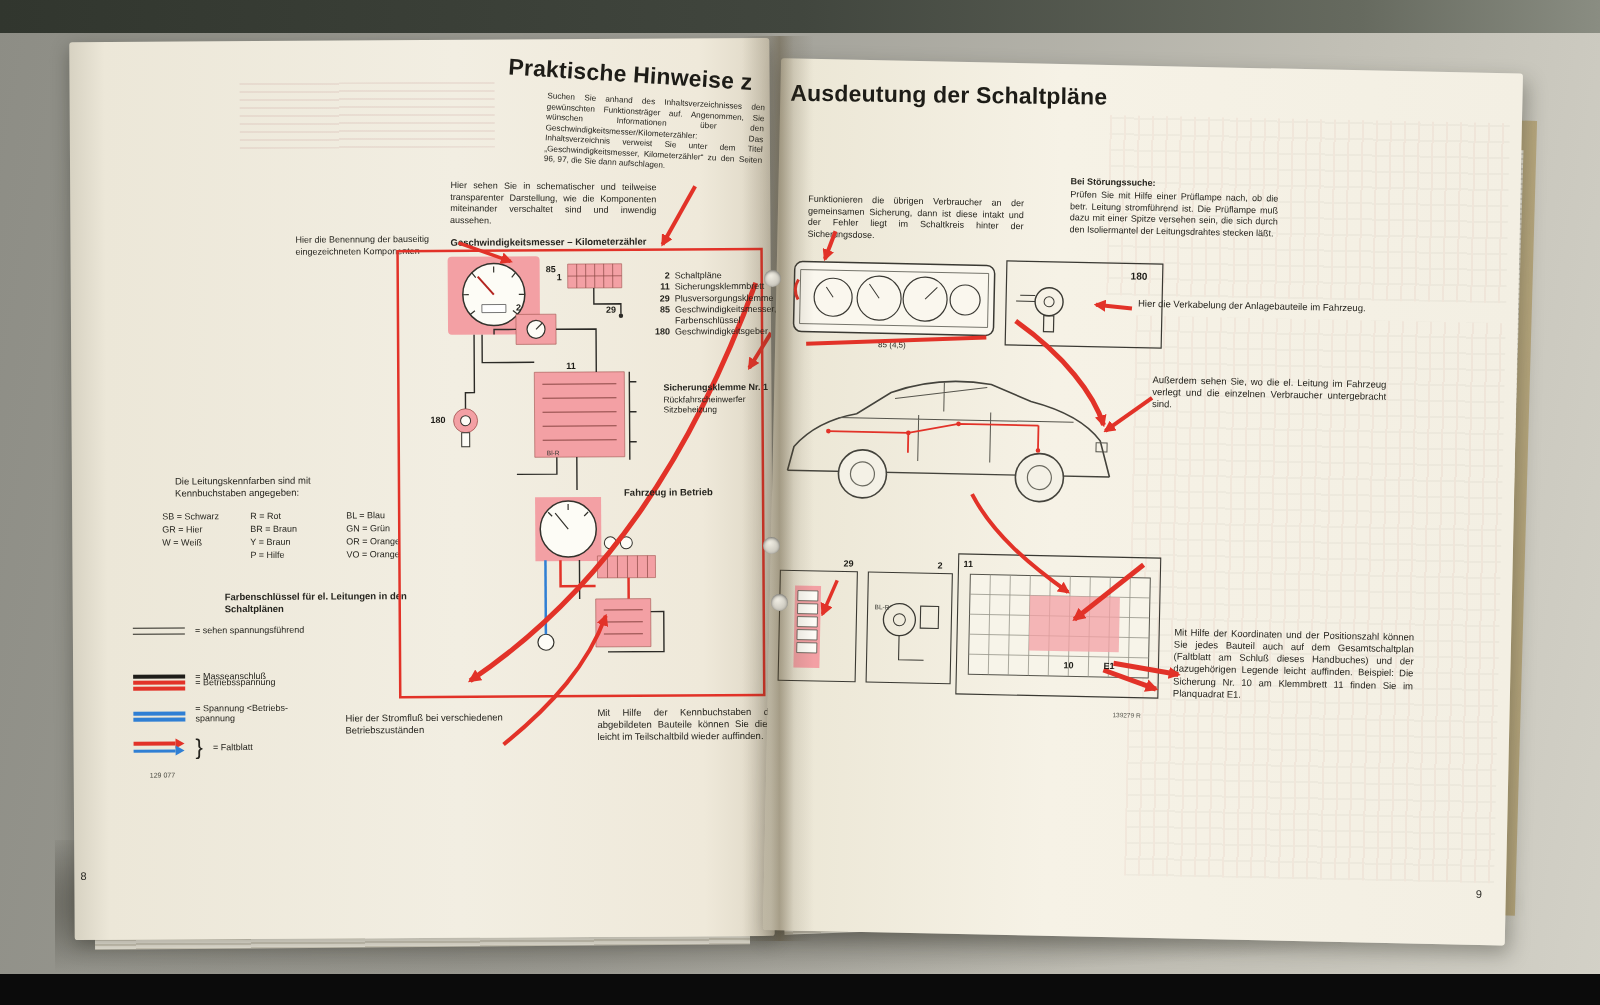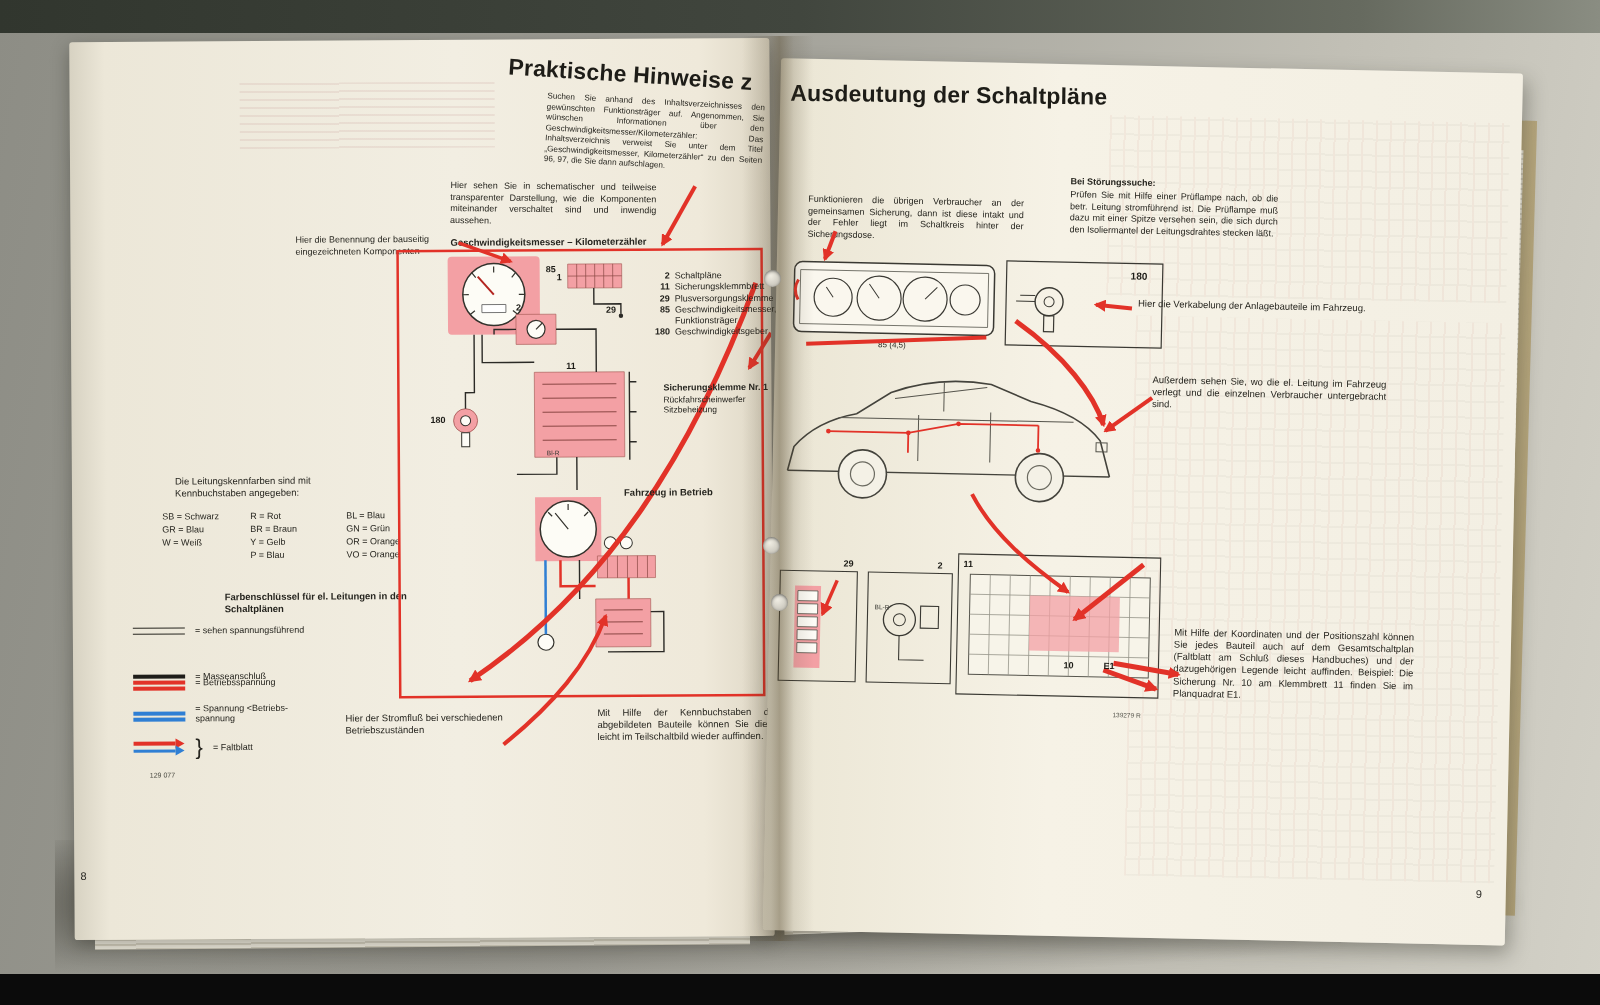--- a/index.html
+++ b/index.html
@@ -168,21 +168,21 @@
       <div class="lrow">
           <span class="lnum">29</span>
           <span>Plusversorgungsklemme</span>
         </div>
       <div class="lrow">
           <span class="lnum">85</span>
           <span>Geschwindigkeitsmesser,</span>
         </div>
       <div class="lrow">
           <span class="lnum"></span>
-          <span>Funktionsträger</span>
+          <span>Farbenschlüssel</span>
         </div>
       <div class="lrow">
           <span class="lnum">180</span>
           <span>Geschwindigkeitsgeber</span>
         </div>
     </div>
 
     <div style="position:absolute;left:592px;top:344px;width:115px;z-index:2;">
       <div class="b" style="font-size:9px;color:#24231e;">Sicherungsklemme Nr. 1</div>
       <div class="pre" style="font-size:8.5px;color:#24231e;margin-top:2px;">Rückfahrscheinwerfer
@@ -190,28 +190,28 @@
     </div>
 
     <div class="t b" style="left:513px;top:448px;font-size:9.5px;z-index:2;padding-left:39px;">Fahrzeug in Betrieb</div>
 
     <p class="t" style="left:103px;top:434px;width:168px;font-size:9.5px;margin:0;">Die Leitungskennfarben sind mit Kennbuchstaben angegeben:</p>
 
     <div class="color-grid" style="left:90px;top:470px;width:285px;">
       <span>SB = Schwarz</span>
       <span>R = Rot</span>
       <span>BL = Blau</span>
-      <span>GR = Blau</span>
+      <span>GR = Hier</span>
       <span>BR = Braun</span>
       <span>GN = Grün</span>
       <span>W = Weiß</span>
-      <span>Y = Gelb</span>
+      <span>Y = Braun</span>
       <span>OR = Orange</span>
       <span></span>
-      <span>P = Blau</span>
+      <span>P = Hilfe</span>
       <span>VO = Orange</span>
     </div>
 
     <div class="t b" style="left:152px;top:550px;width:185px;font-size:9.5px;">Farbenschlüssel für el. Leitungen in den Schaltplänen</div>
 
     <div class="krow" style="top:584px;">
       <span class="sw sw-neutral"></span>
       <span class="klabel">= sehen spannungsführend</span>
     </div>
     <div class="krow" style="top:630px;">

